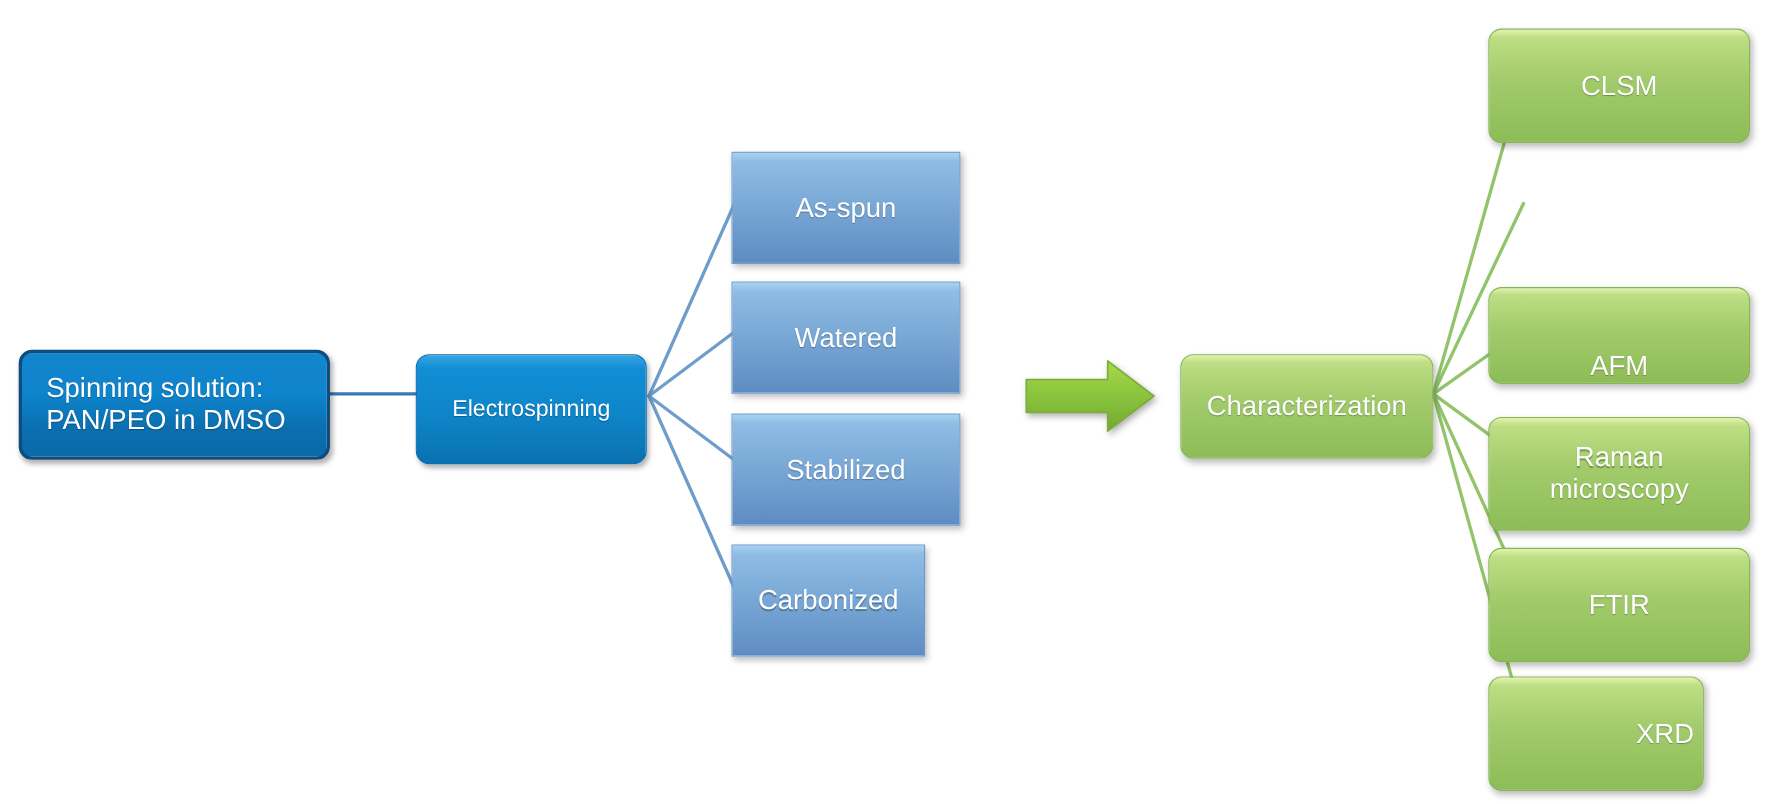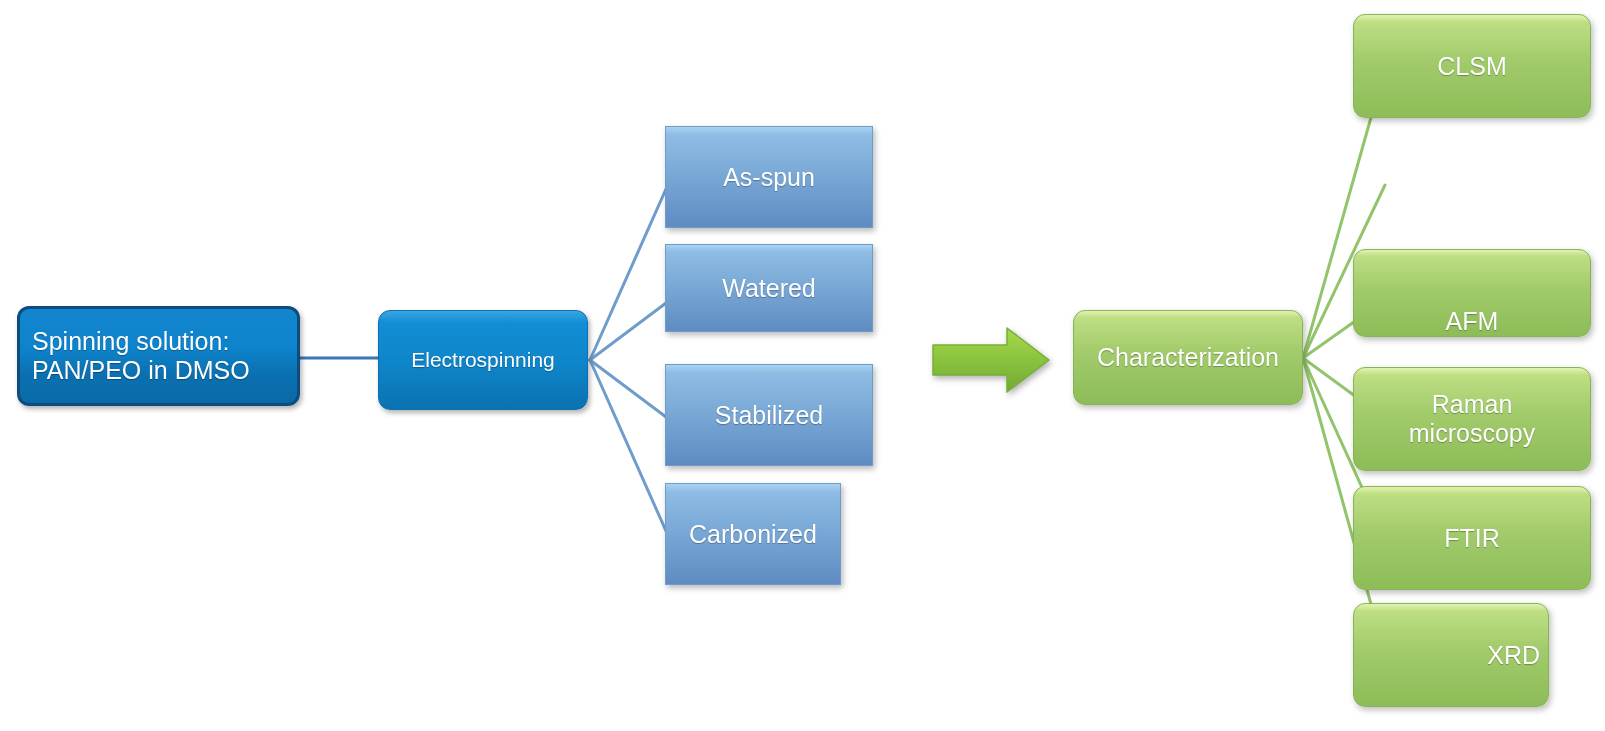--- a/index.html
+++ b/index.html
@@ -28,41 +28,42 @@
   .node {
     position: absolute;
     box-sizing: border-box;
     display: flex;
     align-items: center;
     justify-content: center;
     text-align: center;
     color: #ffffff;
     line-height: 1.16;
     z-index: 3;
+    margin-top: 12px;
   }
   .node .label {
     display: block;
     width: 100%;
     padding: 0 8px;
     box-sizing: border-box;
     text-shadow: 0 1px 1px rgba(0,0,0,0.30);
   }
 
   
   .node-solution {
     border-radius: 12px;
     border: 3px solid #0E4C7E;
     background: linear-gradient(to bottom, #1285CE 0%, #0E84CC 40%, #0B6FAF 72%, #0A6AA8 100%);
     box-shadow: 2px 3px 5px rgba(0,0,0,0.30);
     font-size: 25px;
     justify-content: flex-start;
   }
   .node-solution .label {
     text-align: left;
-    padding-left: 12px;
+    padding-left: 22px;
   }
 
   
   .node-process {
     border-radius: 12px;
     border: 1px solid #0A6FB5;
     background: linear-gradient(to bottom, #3AA5DF 0%, #118ED6 12%, #0E85C9 55%, #0A72B0 100%);
     box-shadow: 2px 3px 5px rgba(0,0,0,0.30);
     font-size: 21px;
   }
@@ -122,21 +123,21 @@
     <span class="label">Spinning solution:<br>PAN/PEO in DMSO</span>
   </div>
 
   <div class="node node-process" style="left:378px; top:310px; width:210px; height:100px;">
     <span class="label">Electrospinning</span>
   </div>
 
   <div class="node node-sample" style="left:665px; top:126px; width:208px; height:102px;">
     <span class="label">As-spun</span>
   </div>
-  <div class="node node-sample" style="left:665px; top:244px; width:208px; height:88px;">
+  <div class="node node-sample" style="left:665px; top:244px; width:208px; height:102px;">
     <span class="label">Watered</span>
   </div>
   <div class="node node-sample" style="left:665px; top:364px; width:208px; height:102px;">
     <span class="label">Stabilized</span>
   </div>
   <div class="node node-sample" style="left:665px; top:483px; width:176px; height:102px;">
     <span class="label">Carbonized</span>
   </div>
 
   <div class="arrow-wrap" style="left:925px; top:322px; width:130px; height:76px;">

